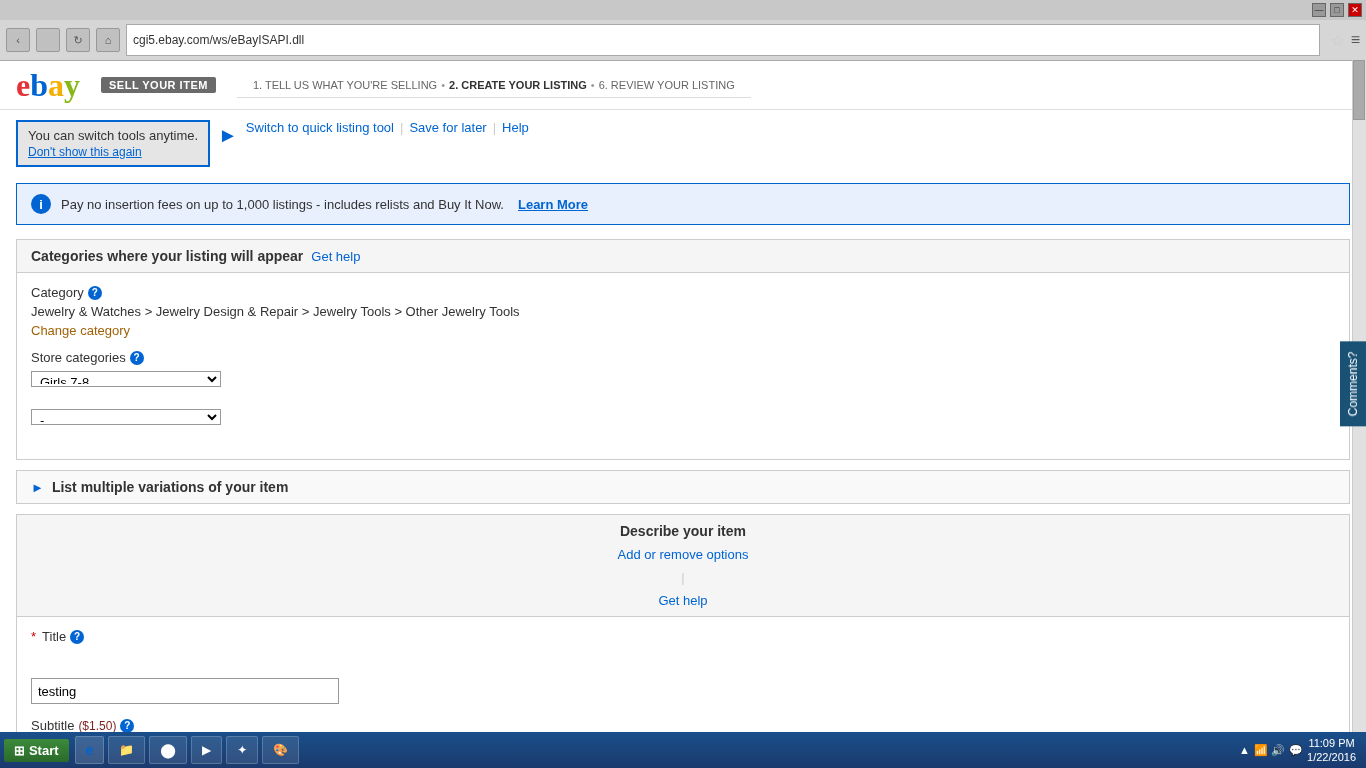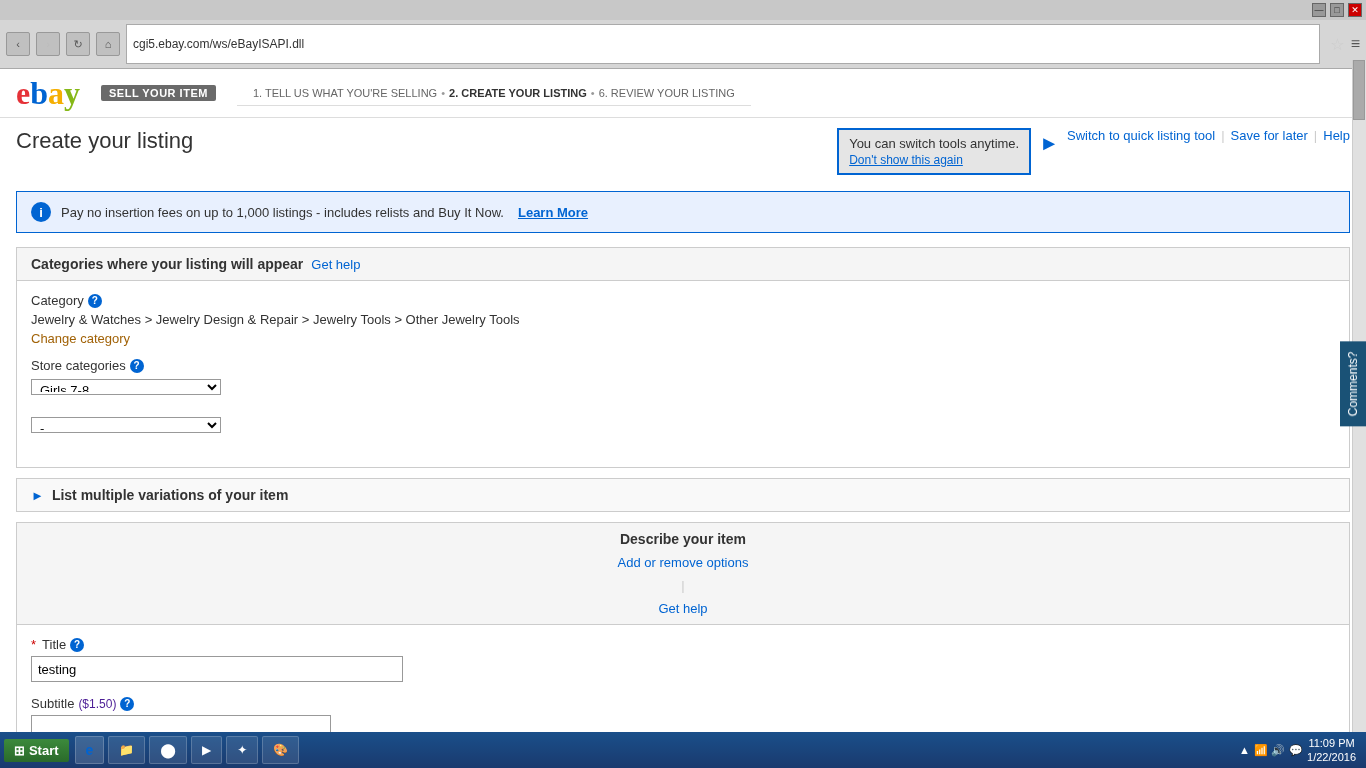--- a/index.html
+++ b/index.html
@@ -37,21 +37,21 @@
       width: 24px; height: 24px;
       background: #c0c0c0;
       border: 1px solid #999;
       border-radius: 2px;
       display: flex; align-items: center; justify-content: center;
       font-size: 11px; cursor: pointer; color: #555;
     }
     .browser-nav-btn.disabled { color: #bbb; }
     .browser-address-bar {
       flex: 1;
-      height: 40px;
+      height: 32px;
       border: 1px solid #aaa;
       background: #fff;
       padding: 0 6px;
       font-size: 12px;
       display: flex; align-items: center;
     }
     .browser-star { font-size: 16px; color: #ccc; margin-left: 4px; }
     .browser-menu-btn { font-size: 16px; color: #555; cursor: pointer; }
 
     
@@ -342,24 +342,24 @@
       gap: 4px;
       margin-bottom: 4px;
       font-size: 13px;
     }
     input[type="text"] {
       border: 1px solid #999;
       padding: 4px 6px;
       font-size: 13px;
       background: white;
     }
-    .title-input { width: 372px; height: 26px; }
+    .title-input { width: 308px; height: 26px; margin-top: 30px; }
     .subtitle-input { width: 300px; height: 26px; }
     .subtitle-label { font-size: 13px; margin-bottom: 4px; display: flex; align-items: center; gap: 4px; }
-    .subtitle-cost { color: #4c1d95; font-size: 12px; }
+    .subtitle-cost { color: #7f1d1d; font-size: 12px; }
     .condition-select { width: 120px; height: 26px; }
 
     
     .add-photos-section {
       margin-top: 14px;
     }
     .add-photos-title {
       font-size: 13px;
       font-weight: bold;
       display: flex; align-items: center; gap: 4px;
@@ -442,21 +442,20 @@
       <span style="color:#999;">•</span>
       <span class="step active">2. CREATE YOUR LISTING</span>
       <span style="color:#999;">•</span>
       <span class="step">6. REVIEW YOUR LISTING</span>
     </div>
   </div>
 
   <div class="main-area">
 
     <div style="display:flex; align-items:flex-start; justify-content:space-between; margin-bottom:8px;">
-      <h1 class="page-title">Create your listing</h1>
       <div class="switch-tools-area">
         <div class="switch-tools-box">
           <div style="font-size:13px;margin-bottom:2px;">You can switch tools anytime.</div>
           <a href="#" class="dont-show">Don't show this again</a>
         </div>
         <div class="arrow-right">►</div>
         <div style="display:flex;align-items:center;gap:6px;font-size:13px;">
           <a href="#" style="color:#0064d2;text-decoration:none;">Switch to quick listing tool</a>
           <span class="sep" style="color:#ccc;">|</span>
           <a href="#" style="color:#0064d2;text-decoration:none;">Save for later</a>

